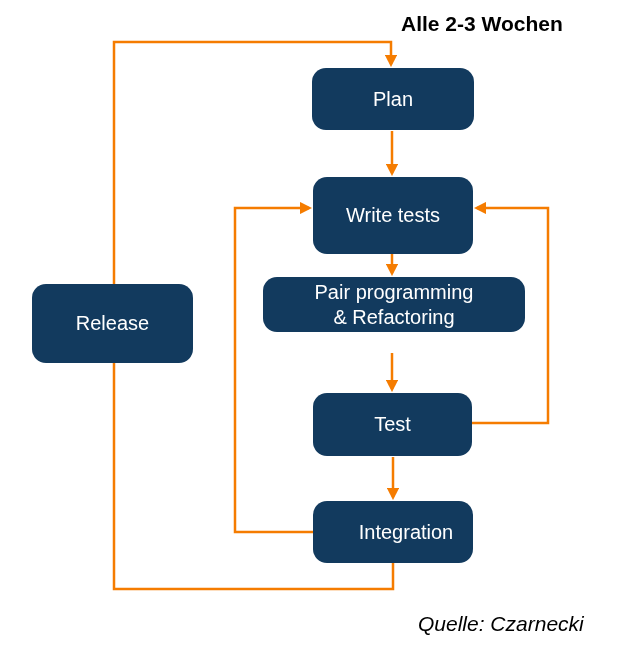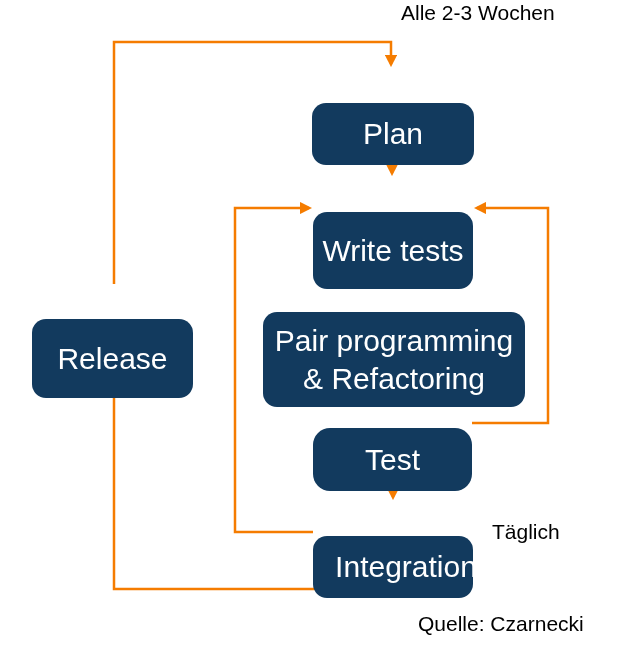--- a/index.html
+++ b/index.html
@@ -35,42 +35,41 @@
   }
   .node {
     position: absolute;
     background: var(--node-fill, #123A5E);
     color: var(--node-text, #ffffff);
     border-radius: 14px;
     display: flex;
     align-items: center;
     justify-content: center;
     text-align: center;
-    font-size: 30px;
+    font-size: 20px;
     line-height: 1.25;
     white-space: pre-line;
     box-sizing: border-box;
-    margin-top: 35px;
   }
   .node-plan        { left: 312px; top: 68px;  width: 162px; height: 62px; }
   .node-write-tests { left: 313px; top: 177px; width: 160px; height: 77px; }
-  .node-pair        { left: 263px; top: 277px; width: 262px; height: 95px; }
-  .node-test        { left: 313px; top: 393px; width: 159px; height: 63px; border-radius: 17px; }
+  .node-pair        { left: 263px; top: 277px; width: 262px; height: 55px; }
+  .node-test        { left: 313px; top: 393px; width: 159px; height: 63px; }
   .node-integration { left: 313px; top: 501px; width: 160px; height: 62px; padding-left: 26px; }
   .node-release     { left: 32px;  top: 284px; width: 161px; height: 79px; }
   .annotation {
     position: absolute;
     color: var(--annotation-text, #000000);
     font-size: 21px;
     line-height: 1.2;
     white-space: nowrap;
   }
-  .annotation-cycle  { left: 401px; top: 0; }
+  .annotation-cycle  { left: 401px; top: 11px; font-weight: bold; }
   .annotation-daily  { left: 492px; top: 519px; }
-  .annotation-source { left: 418px; top: 611px; }
+  .annotation-source { left: 418px; top: 611px; font-style: italic; }
 </style>
 </head>
 <body>
 
 <div class="canvas">
 
   <svg class="edges-svg" viewBox="0 0 623 645" xmlns="http://www.w3.org/2000/svg">
     <defs>
       <marker id="ah" viewBox="0 0 10 10" refX="7.5" refY="5" markerWidth="5" markerHeight="5" orient="auto" markerUnits="strokeWidth">
         <path class="arrowhead-shape" d="M 0 0 L 10 5 L 0 10 Z"></path>
@@ -94,17 +93,16 @@
 &amp; Refactoring</div>
 
   <div class="node node-test">Test</div>
 
   <div class="node node-integration">Integration</div>
 
   <div class="node node-release">Release</div>
 
   <div class="annotation annotation-cycle">Alle 2-3 Wochen</div>
 
-  <div class="annotation annotation-daily">Täglich</div>
 
   <div class="annotation annotation-source">Quelle: Czarnecki</div>
 
 </div>
 
 </body></html>

